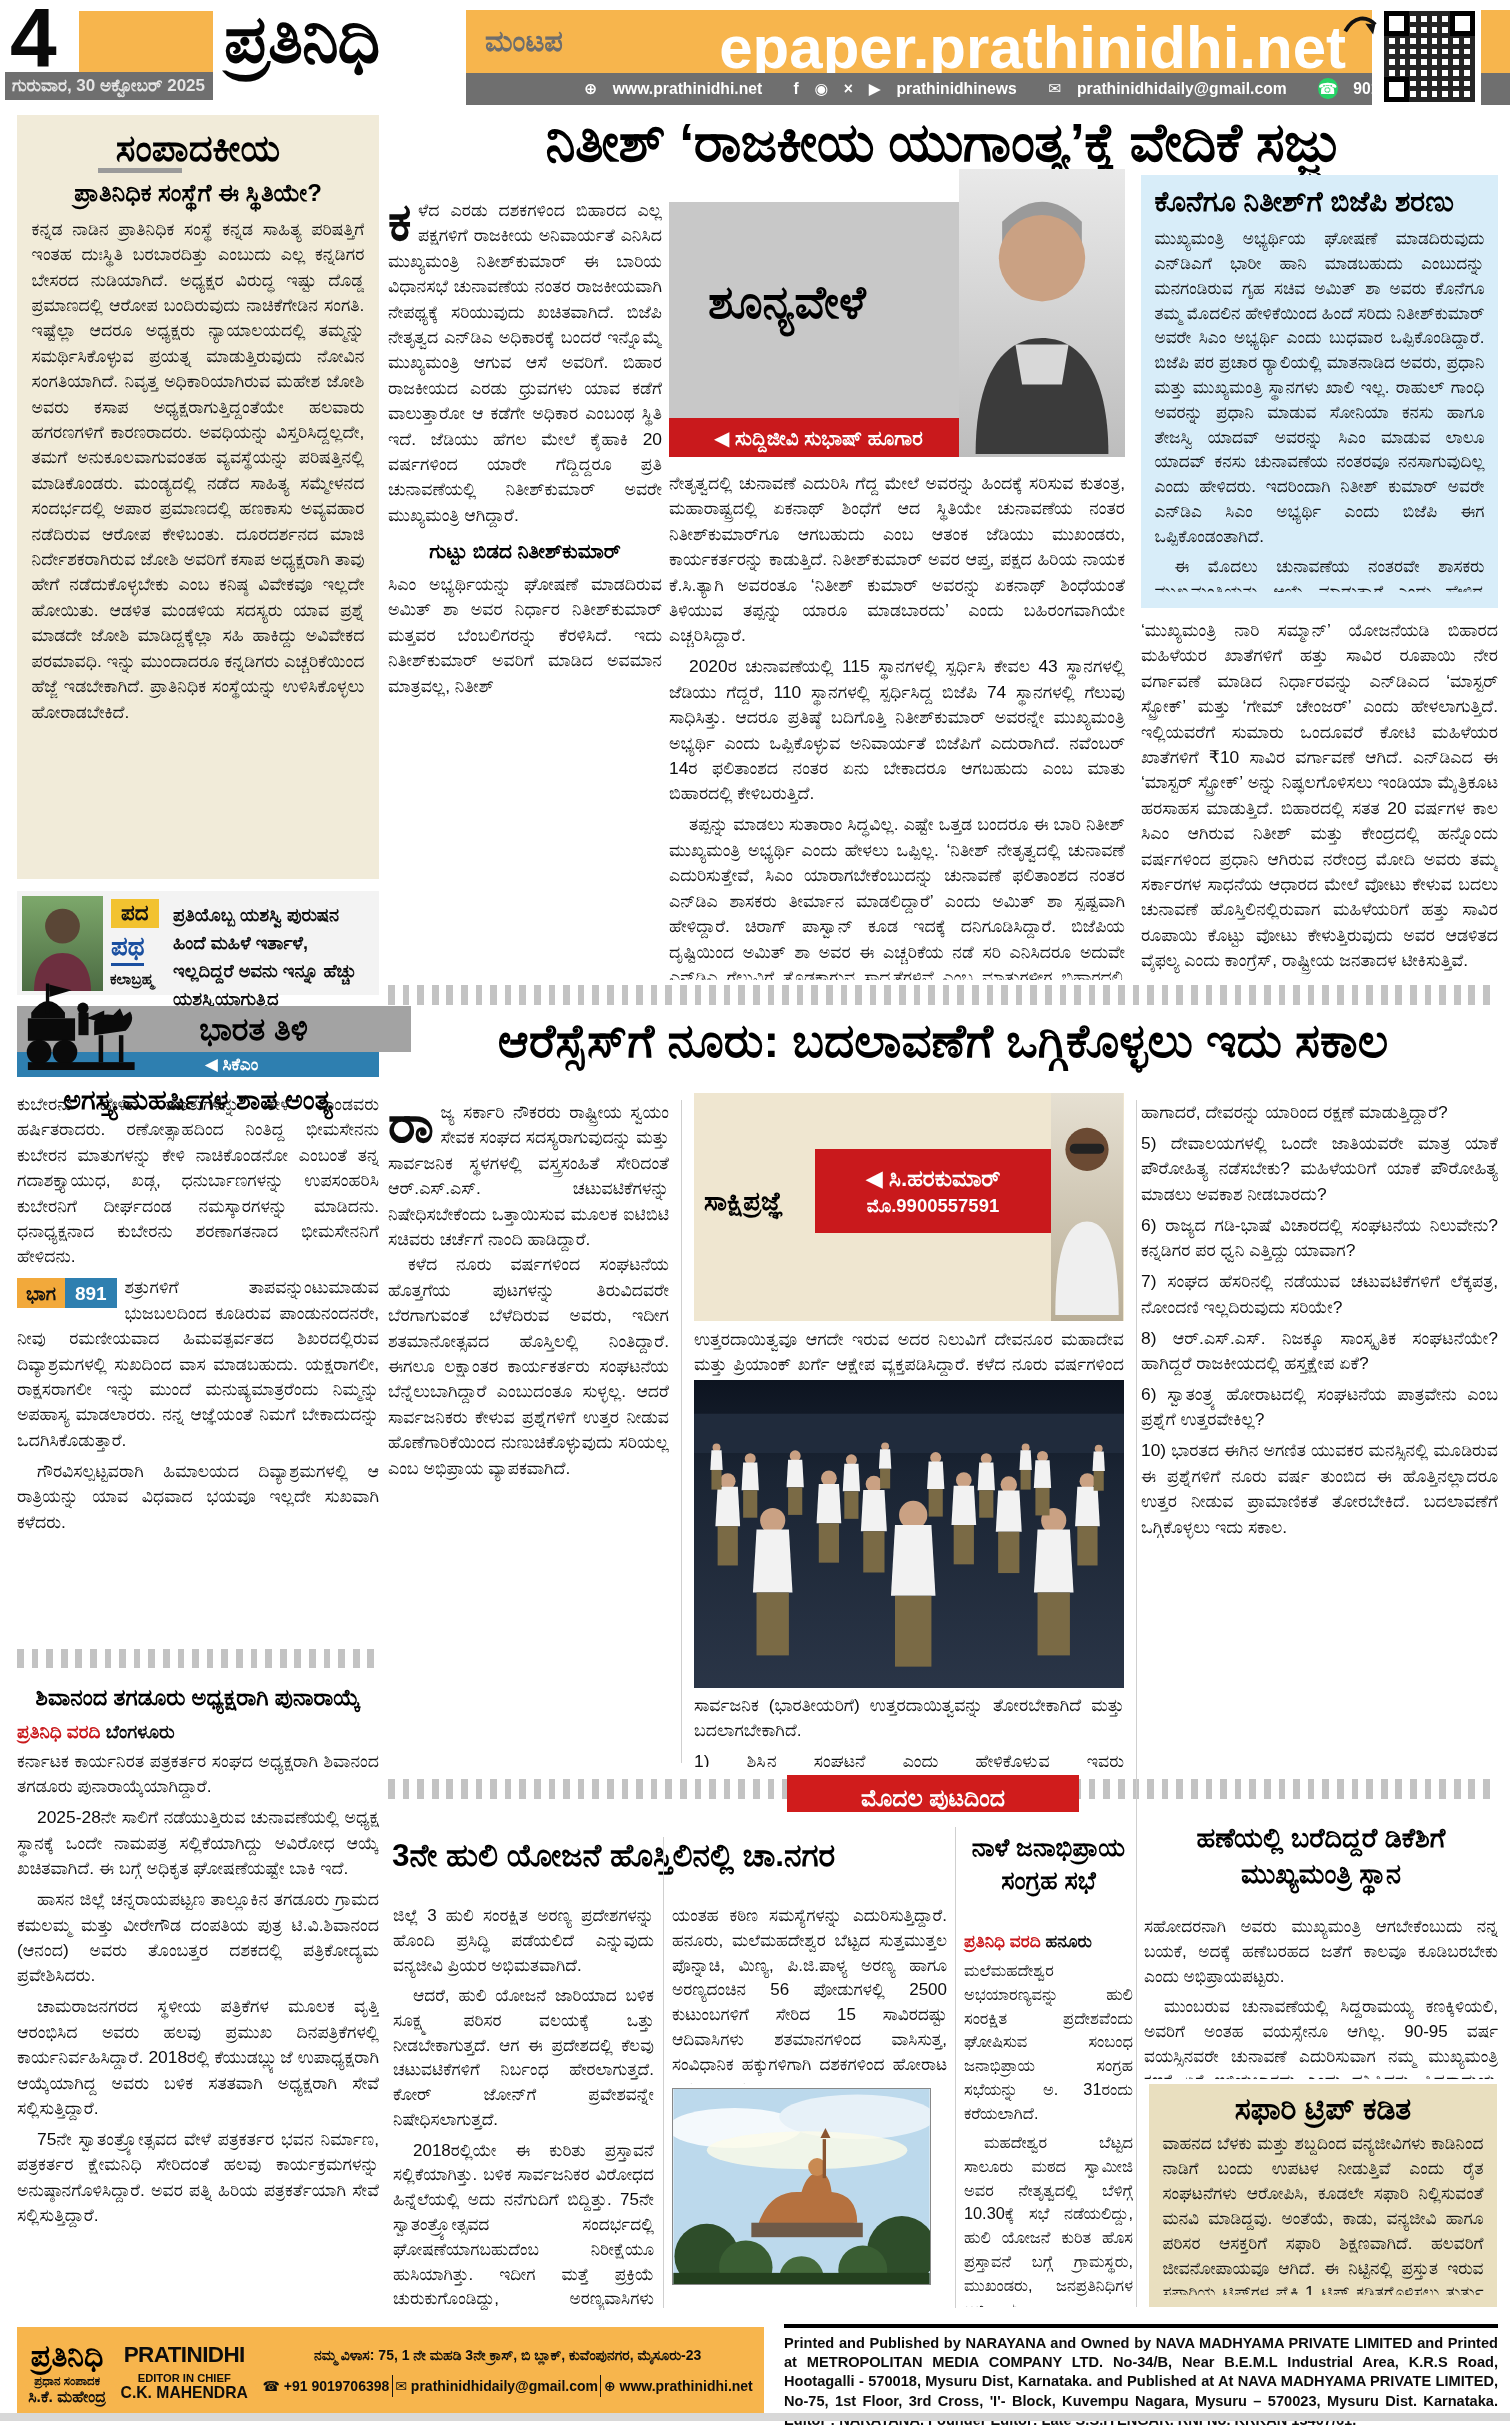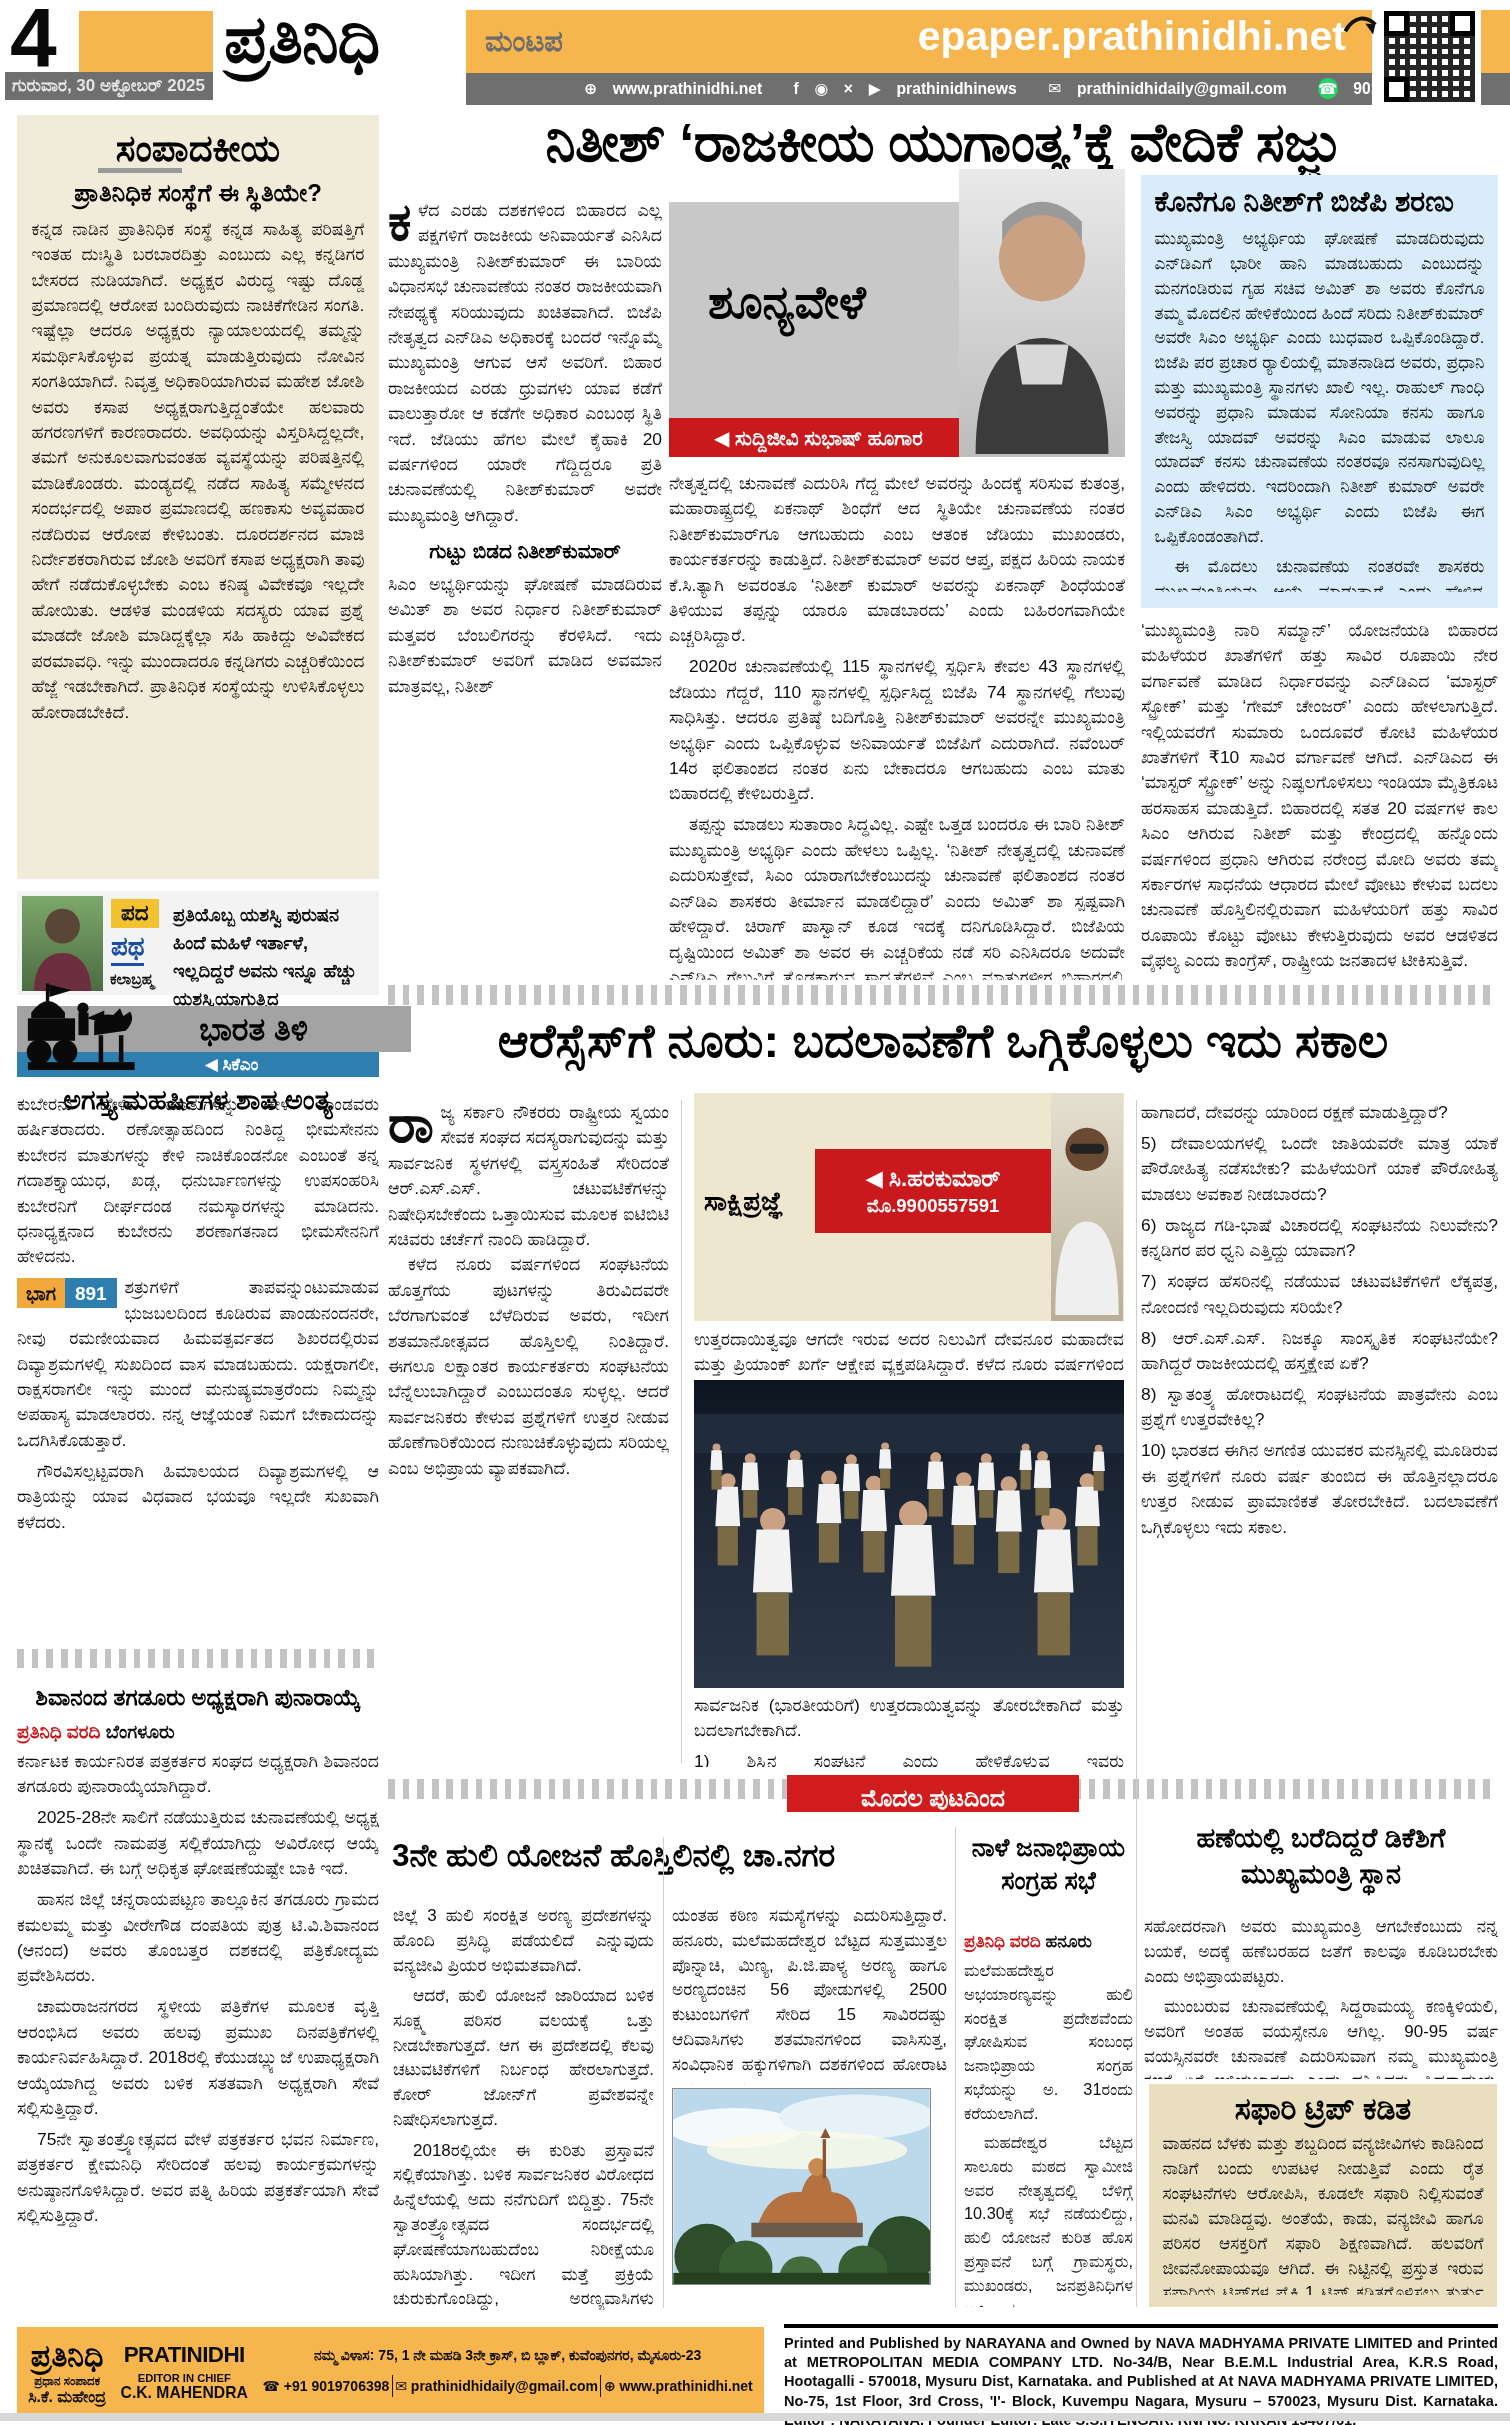--- a/index.html
+++ b/index.html
@@ -27,21 +27,21 @@
   <div class="abs" style="left:0;top:0;width:1511px;height:107px;">
     <div class="abs" style="left:79px;top:11.2px;width:134px;height:61px;background:#F7B54D;"></div>
     <div class="abs" style="left:10px;top:-10px;font-size:84px;font-weight:900;color:#0a0a0a;">4</div>
     <div class="abs" style="left:4.5px;top:72px;width:208px;height:28px;background:#6F6F6F;display:flex;align-items:center;justify-content:center;">
       <span style="color:#e5e5e5;font-size:17px;font-weight:700;">ಗುರುವಾರ, 30 ಅಕ್ಟೋಬರ್ 2025</span>
     </div>
     <div class="abs" style="left:224px;top:1.1px;font-size:66px;font-weight:900;color:#050505;letter-spacing:-1.1px;">ಪ್ರತಿನಿಧಿ</div>
 
     <div class="abs" style="left:466px;top:10px;width:906px;height:63px;background:#F7B54D;">
       <span style="position:absolute;left:19px;top:14.6px;font-size:29px;font-weight:900;color:#6d6d6d;">ಮಂಟಪ</span>
-      <span style="position:absolute;right:26px;top:3.4px;font-size:41px;font-weight:800;color:#ffffff;">epaper.prathinidhi.net</span>
+      <span style="position:absolute;right:26px;top:3.4px;font-size:60px;font-weight:800;color:#ffffff;">epaper.prathinidhi.net</span>
     </div>
     <div class="abs" style="left:466px;top:73px;width:906px;height:31.5px;background:#6F6F6F;display:flex;align-items:center;gap:15.7px;padding-left:118px;box-sizing:border-box;color:#fff;font-size:15.7px;font-weight:700;">
       <span>⊕</span>
       <span>www.prathinidhi.net</span>
       <span style="width:34px;"></span>
       <span>f</span>
       <span>◉</span>
       <span>×</span>
       <span>▶</span>
       <span>prathinidhinews</span>
@@ -244,21 +244,21 @@
     <p class="ni">ಸಾರ್ವಜನಿಕ (ಭಾರತೀಯರಿಗೆ) ಉತ್ತರದಾಯಿತ್ವವನ್ನು ತೋರಬೇಕಾಗಿದೆ ಮತ್ತು ಬದಲಾಗಬೇಕಾಗಿದೆ.</p>
     <p class="ni">1) ಶಿಸ್ತಿನ ಸಂಘಟನೆ ಎಂದು ಹೇಳಿಕೊಳ್ಳುವ ಇವರು ಸಮವಸ್ತ್ರಧಾರಿಗಳಾಗಿರುವುದೇನೋ ಸರಿ. ಆದರೆ ದೊಣ್ಣೆ (ಲಾಠಿ), ತ್ರಿಶೂಲ ಹಿಡಿದು ಮೆರವಣಿಗೆ ಮಾಡುವುದು ಸರಿಯೇ?</p>
   </div>
 
   <div class="abs body-text" style="left:1141px;top:1100px;width:357px;height:669px;">
     <p class="ni">ಹಾಗಾದರೆ, ದೇವರನ್ನು ಯಾರಿಂದ ರಕ್ಷಣೆ ಮಾಡುತ್ತಿದ್ದಾರೆ?</p>
     <p class="ni">5) ದೇವಾಲಯಗಳಲ್ಲಿ ಒಂದೇ ಜಾತಿಯವರೇ ಮಾತ್ರ ಯಾಕೆ ಪೌರೋಹಿತ್ಯ ನಡೆಸಬೇಕು? ಮಹಿಳೆಯರಿಗೆ ಯಾಕೆ ಪೌರೋಹಿತ್ಯ ಮಾಡಲು ಅವಕಾಶ ನೀಡಬಾರದು?</p>
     <p class="ni">6) ರಾಜ್ಯದ ಗಡಿ-ಭಾಷೆ ವಿಚಾರದಲ್ಲಿ ಸಂಘಟನೆಯ ನಿಲುವೇನು? ಕನ್ನಡಿಗರ ಪರ ಧ್ವನಿ ಎತ್ತಿದ್ದು ಯಾವಾಗ?</p>
     <p class="ni">7) ಸಂಘದ ಹೆಸರಿನಲ್ಲಿ ನಡೆಯುವ ಚಟುವಟಿಕೆಗಳಿಗೆ ಲೆಕ್ಕಪತ್ರ, ನೋಂದಣಿ ಇಲ್ಲದಿರುವುದು ಸರಿಯೇ?</p>
     <p class="ni">8) ಆರ್.ಎಸ್.ಎಸ್. ನಿಜಕ್ಕೂ ಸಾಂಸ್ಕೃತಿಕ ಸಂಘಟನೆಯೇ? ಹಾಗಿದ್ದರೆ ರಾಜಕೀಯದಲ್ಲಿ ಹಸ್ತಕ್ಷೇಪ ಏಕೆ?</p>
-    <p class="ni">8) ಸ್ವಾತಂತ್ರ್ಯ ಹೋರಾಟದಲ್ಲಿ ಸಂಘಟನೆಯ ಪಾತ್ರವೇನು ಎಂಬ ಪ್ರಶ್ನೆಗೆ ಉತ್ತರವೇಕಿಲ್ಲ?</p>
+    <p class="ni">6) ಸ್ವಾತಂತ್ರ್ಯ ಹೋರಾಟದಲ್ಲಿ ಸಂಘಟನೆಯ ಪಾತ್ರವೇನು ಎಂಬ ಪ್ರಶ್ನೆಗೆ ಉತ್ತರವೇಕಿಲ್ಲ?</p>
     <p class="ni">10) ಭಾರತದ ಈಗಿನ ಅಗಣಿತ ಯುವಕರ ಮನಸ್ಸಿನಲ್ಲಿ ಮೂಡಿರುವ ಈ ಪ್ರಶ್ನೆಗಳಿಗೆ ನೂರು ವರ್ಷ ತುಂಬಿದ ಈ ಹೊತ್ತಿನಲ್ಲಾದರೂ ಉತ್ತರ ನೀಡುವ ಪ್ರಾಮಾಣಿಕತೆ ತೋರಬೇಕಿದೆ. ಬದಲಾವಣೆಗೆ ಒಗ್ಗಿಕೊಳ್ಳಲು ಇದು ಸಕಾಲ.</p>
   </div>
 
   <div class="abs stripe" style="left:388px;top:1779px;width:1110px;height:20px;"></div>
   <div class="abs" style="left:787px;top:1775px;width:292px;height:37px;background:#D01C1C;display:flex;align-items:flex-end;justify-content:center;">
     <span class="white" style="font-size:23.6px;font-weight:900;">ಮೊದಲ ಪುಟದಿಂದ</span>
   </div>
 
   <div class="abs hl" style="left:392px;top:1837px;width:562px;font-size:31.5px;">3ನೇ ಹುಲಿ ಯೋಜನೆ ಹೊಸ್ತಿಲಿನಲ್ಲಿ ಚಾ.ನಗರ</div>
   <div class="abs body-text" style="left:393px;top:1904px;width:261px;height:406px;font-size:17px;">

